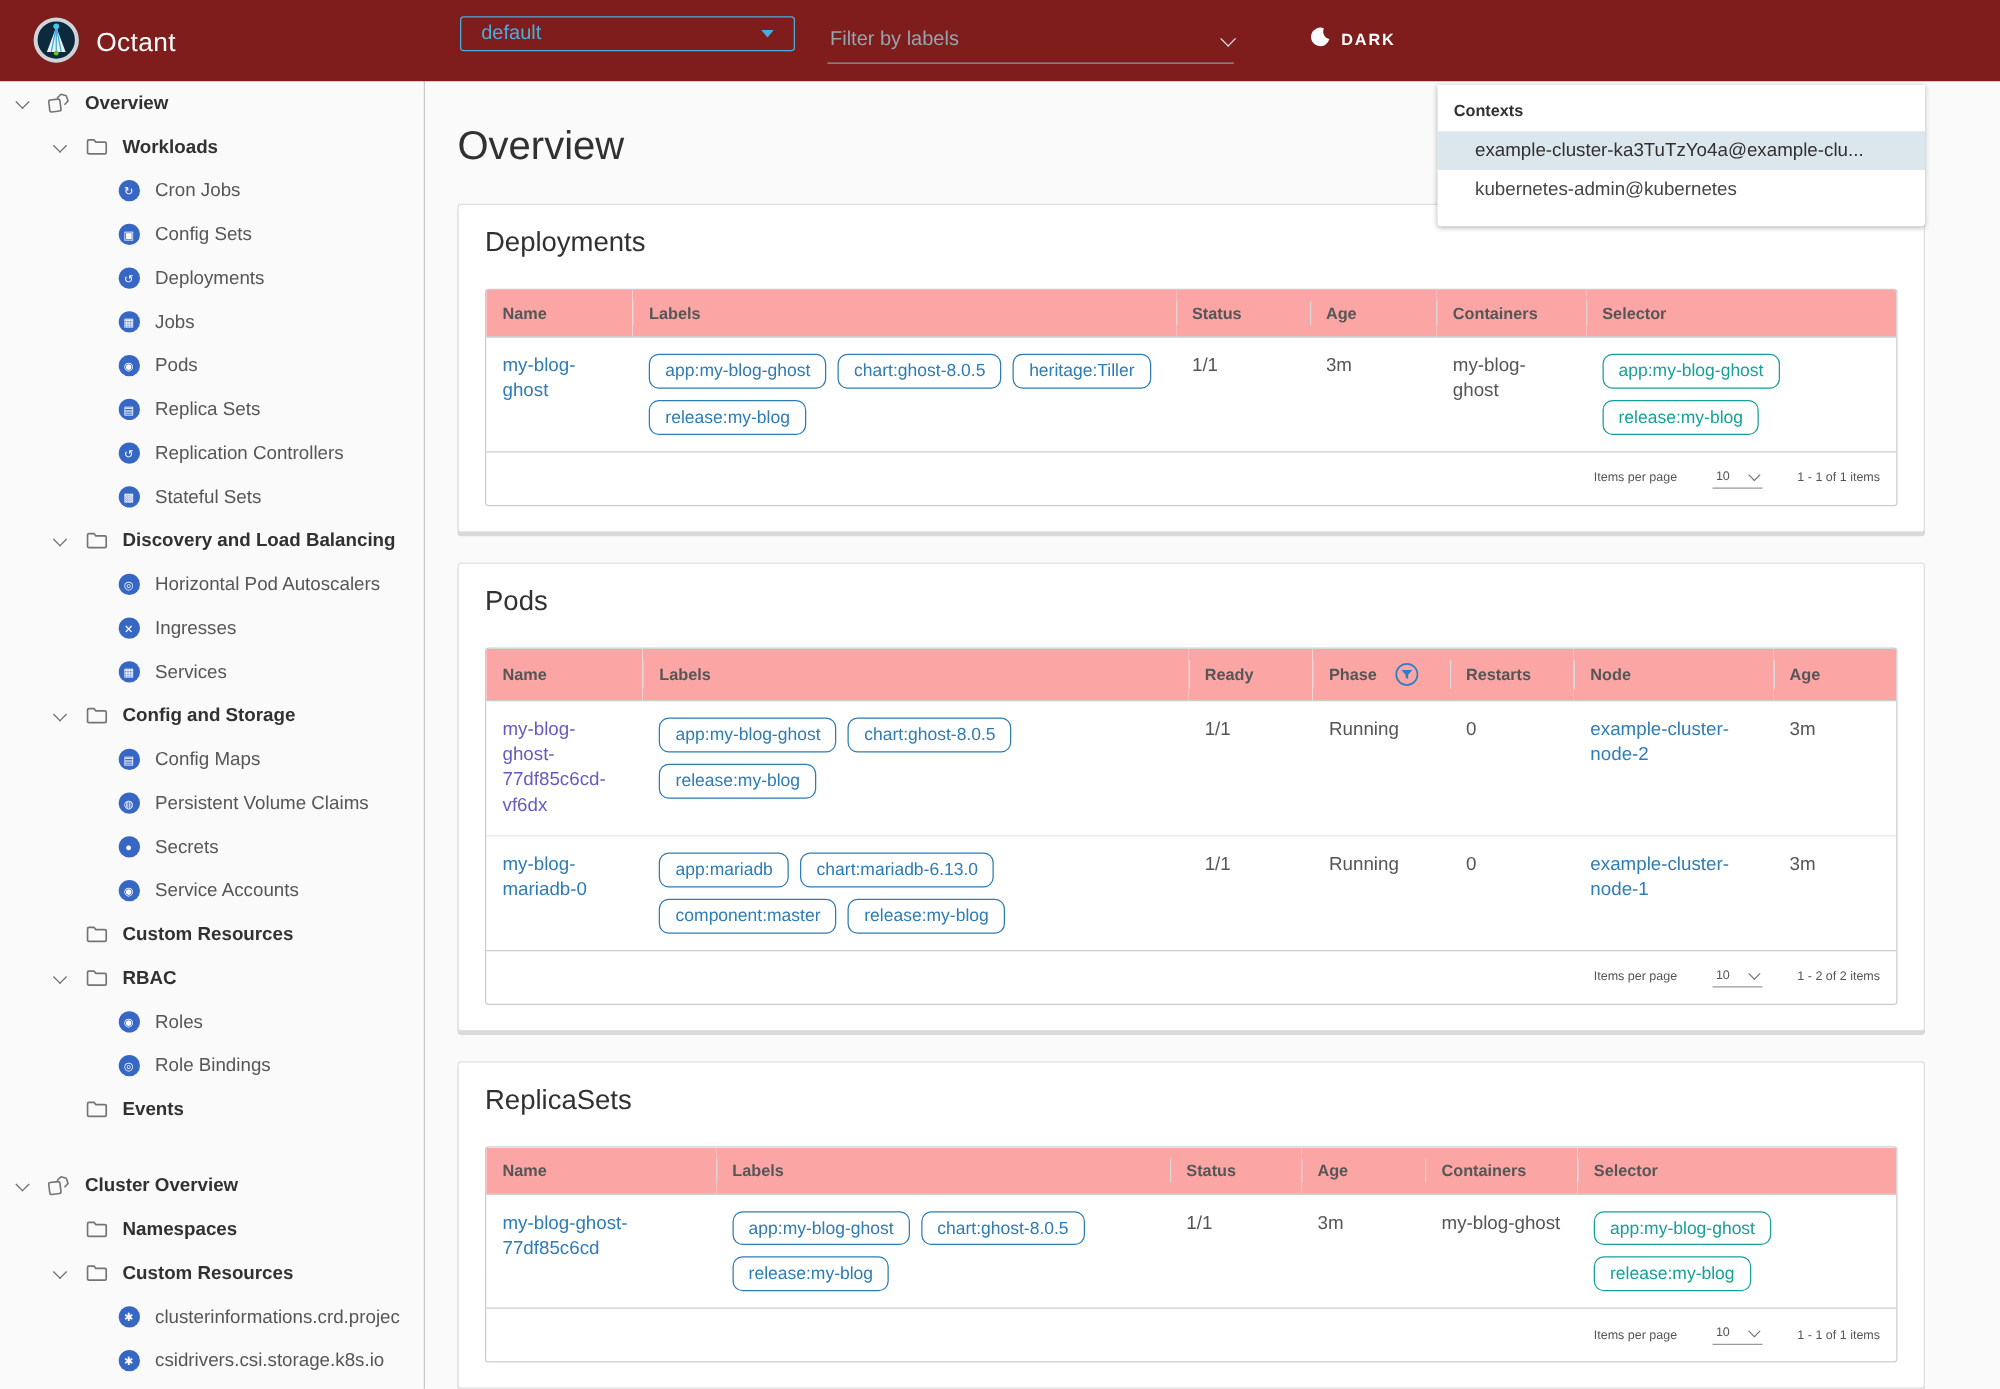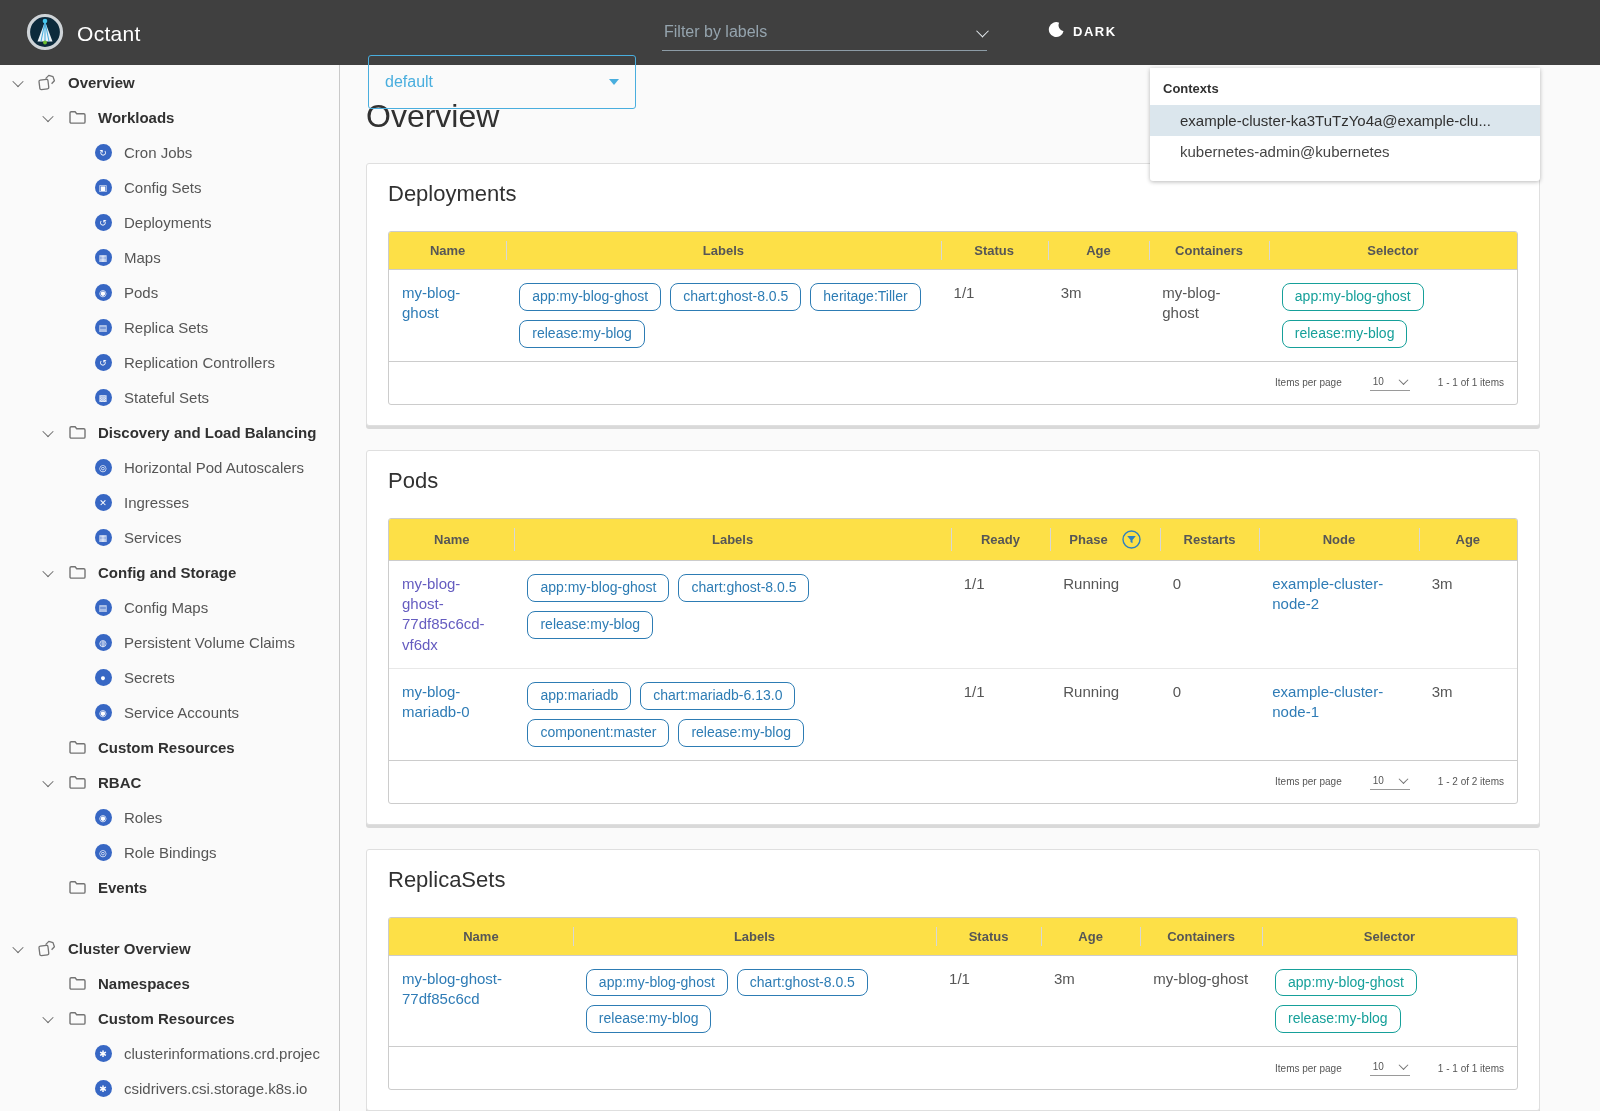--- a/index.html
+++ b/index.html
@@ -1,25 +1,25 @@
 <!DOCTYPE html>
 <html><head>
 <meta charset="utf-8">
 <style>
   html,body{margin:0;padding:0;overflow:hidden;}
   body{width:1600px;height:1111px;position:relative;background:#fafafa;
        font-family:"Liberation Sans",sans-serif;color:#565656;}
 
   
-  .header{position:absolute;left:0;top:0;width:1600px;height:65px;background:#404040;z-index:40;}
+  .header{position:absolute;left:0;top:0;width:1600px;height:65px;background:#7f1d1d;z-index:40;}
   .brand{position:absolute;left:26px;top:13px;display:flex;align-items:center;gap:13px;}
   .brand-name{color:#fff;font-size:21px;letter-spacing:.3px;}
-  .ns-select{position:absolute;left:368px;top:13px;width:268px;height:54px;border:1px solid #49aede;
+  .ns-select{position:absolute;left:368px;top:13px;width:268px;height:28px;border:1px solid #49aede;
              border-radius:3px;display:flex;align-items:center;justify-content:space-between;
-             padding:0 16px;box-sizing:border-box;cursor:pointer;margin-top:42px;}
+             padding:0 16px;box-sizing:border-box;cursor:pointer;}
   .ns-select .val{color:#49aede;font-size:16px;}
   .caret-down{width:0;height:0;border-left:5px solid transparent;border-right:5px solid transparent;
               border-top:6px solid #49aede;}
   .filter-box{position:absolute;left:662px;top:14px;width:325px;height:36px;
               border-bottom:1px solid #8d9ca6;display:flex;align-items:center;}
   .filter-box input{flex:1;background:transparent;border:none;outline:none;color:#e7edf1;
                     font-size:16px;font-family:inherit;}
   .filter-box input::placeholder{color:#95a4ae;}
   .chev{display:inline-block;width:8px;height:8px;border-right:1.6px solid #95a4ae;
         border-bottom:1.6px solid #95a4ae;transform:rotate(45deg) translate(-1px,-1px);}
@@ -57,21 +57,21 @@
 
   
   .main{position:absolute;left:340px;top:65px;width:1260px;height:1046px;box-sizing:border-box;
         padding:33px 60px 0 26px;overflow:hidden;background:#fafafa;}
   h1.page-title{margin:0 0 28px;font-size:32px;font-weight:400;color:#313131;}
   .card{background:#fff;border:1px solid #dfdfdf;border-radius:3px;box-shadow:0 3px 0 0 #d9d9d9;
         padding:17px 21px 20px;margin-bottom:24px;}
   .card h2{margin:0 0 24px;font-size:22px;font-weight:400;color:#313131;}
   .dg{border:1px solid #ccc;border-radius:3px;overflow:hidden;}
   table.dg-table{width:100%;border-collapse:collapse;table-layout:fixed;}
-  .dg-table th{background:#fde047;text-align:center;font-size:13px;font-weight:bold;color:#565656;
+  .dg-table th{background:#fca5a5;text-align:left;font-size:13px;font-weight:bold;color:#565656;
                padding:11px 13px;border-bottom:1px solid #ccc;position:relative;}
   .dg-table th + th::before{content:'';position:absolute;left:0;top:9px;bottom:9px;width:1px;background:#d7d7d7;}
   .dg-table td{padding:13px;font-size:15px;color:#565656;vertical-align:top;line-height:1.35;}
   .dg-table tr + tr td{border-top:1px solid #e8e8e8;}
   .cell-link{color:#2f7cb6;cursor:pointer;word-wrap:break-word;}
   .cell-link.visited{color:#655cc0;}
   .pills{display:flex;flex-wrap:wrap;gap:9px;}
   .pill{display:inline-block;border:1px solid #2d7cb4;border-radius:8px;padding:3px 12px 4px;
         font-size:14px;color:#2d7cb4;white-space:nowrap;}
   .pill.teal{border-color:#16a09a;color:#16a09a;}
@@ -166,21 +166,21 @@
     <div class="nav-row lvl2">
       <span class="nav-icon">
         <span class="k8s-dot">↺</span>
       </span>
       <span class="nav-label">Deployments</span>
     </div>
     <div class="nav-row lvl2">
       <span class="nav-icon">
         <span class="k8s-dot">▦</span>
       </span>
-      <span class="nav-label">Maps</span>
+      <span class="nav-label">Jobs</span>
     </div>
     <div class="nav-row lvl2">
       <span class="nav-icon">
         <span class="k8s-dot">◉</span>
       </span>
       <span class="nav-label">Pods</span>
     </div>
     <div class="nav-row lvl2">
       <span class="nav-icon">
         <span class="k8s-dot">▤</span>

